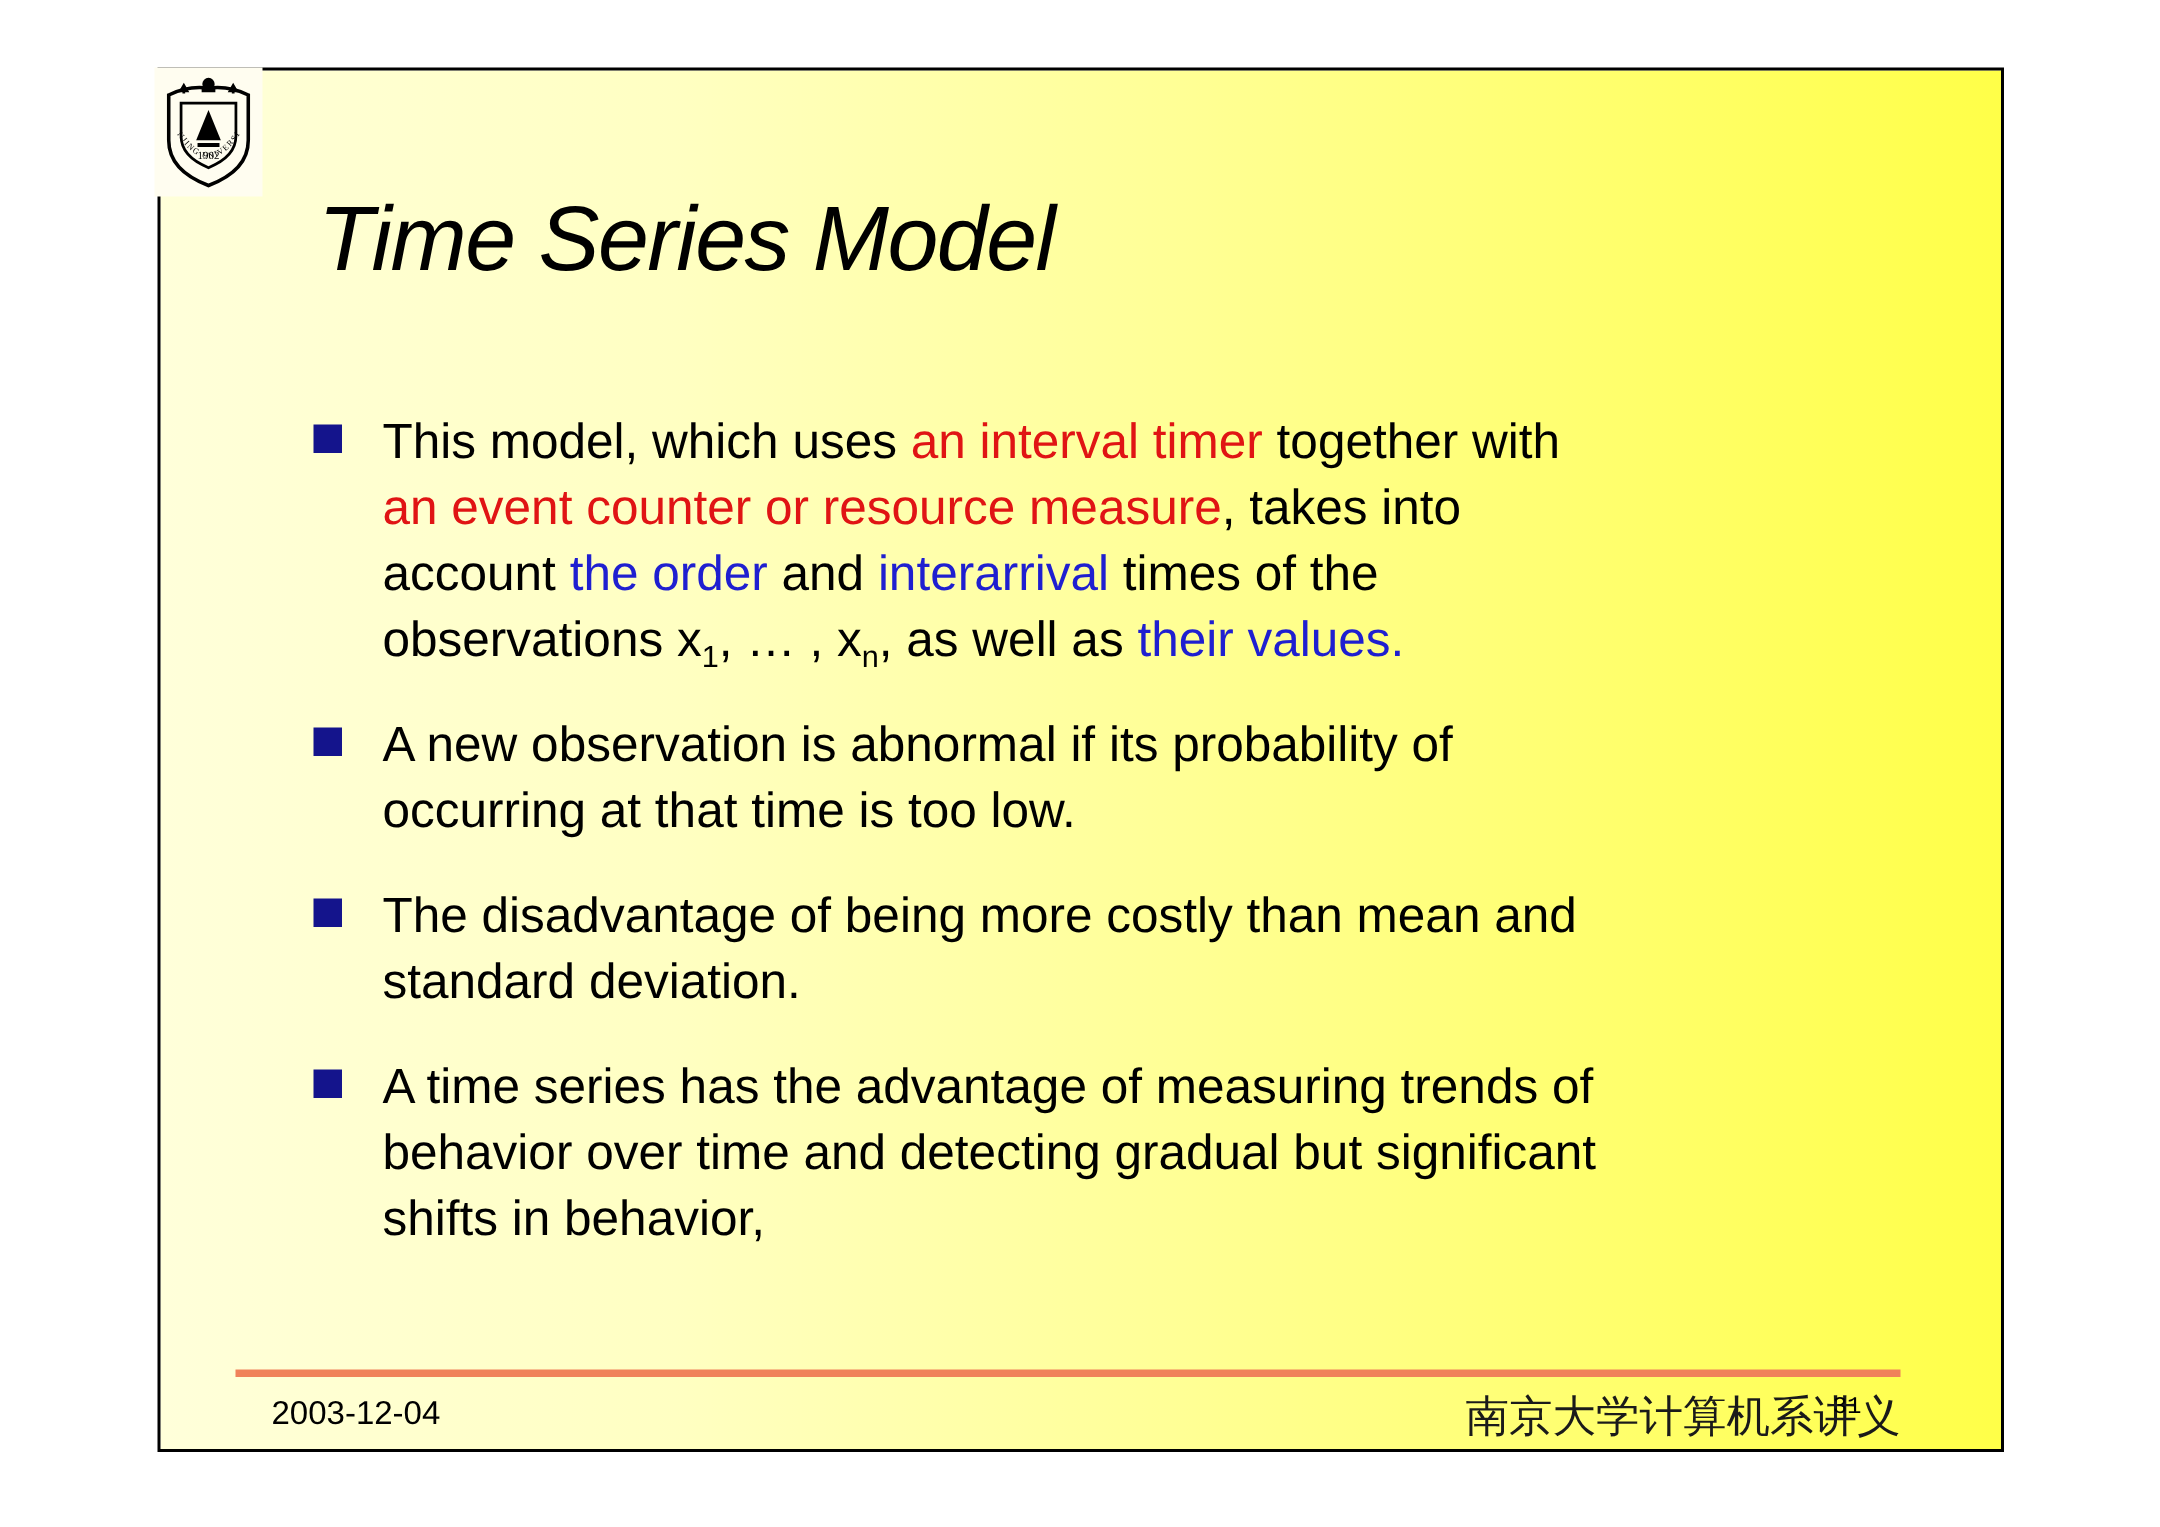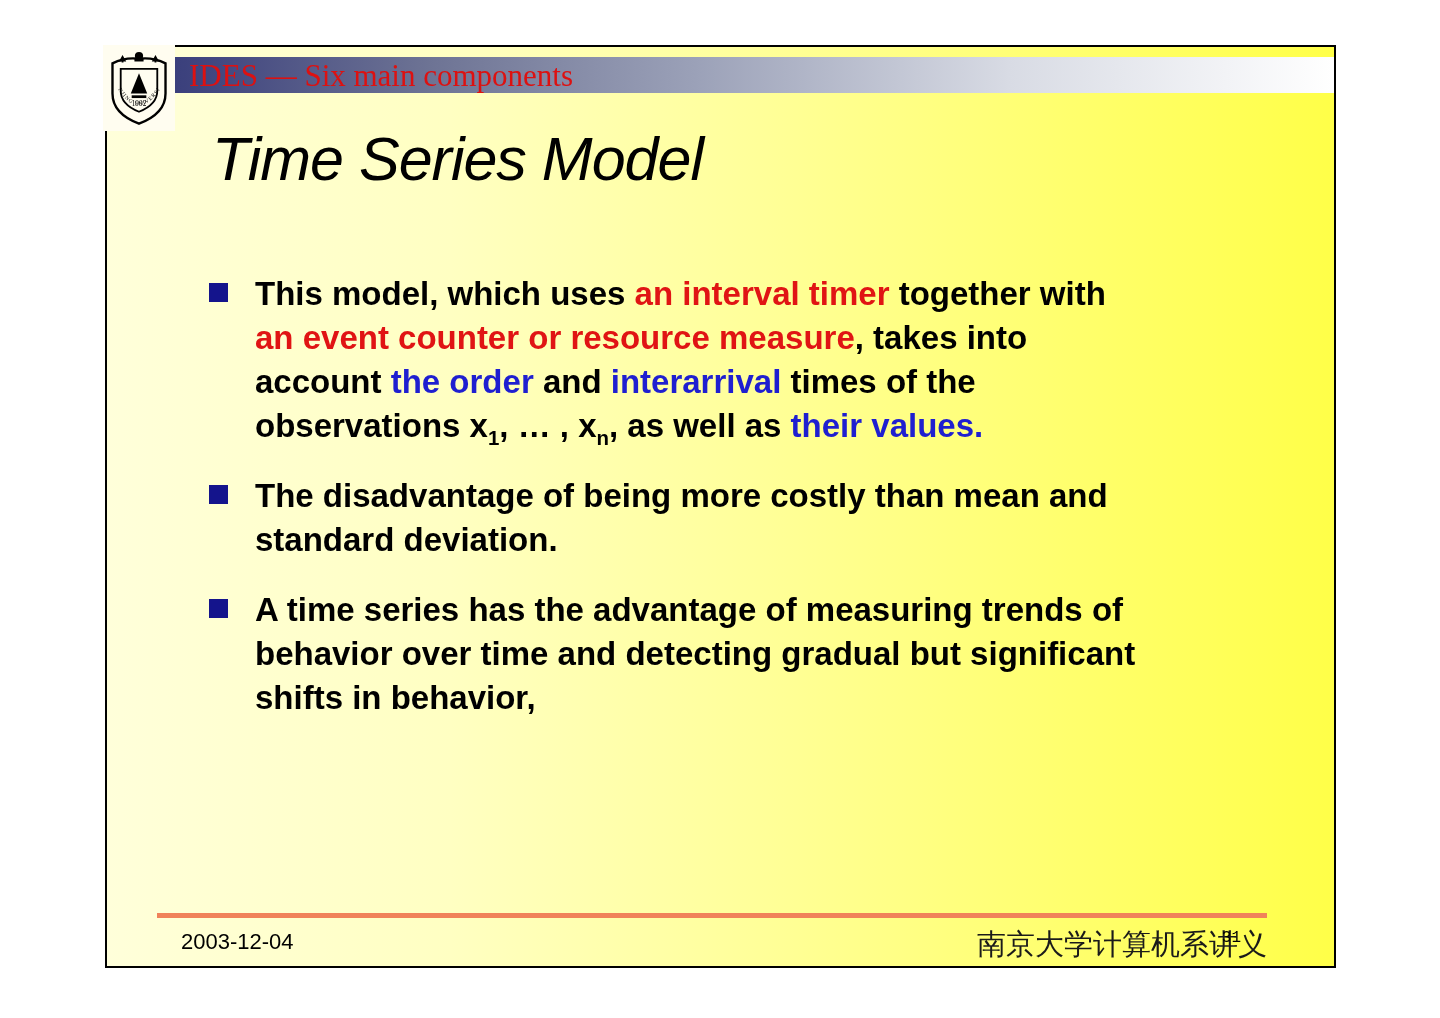--- a/index.html
+++ b/index.html
@@ -30,21 +30,21 @@
     position:absolute;left:105px;top:74px;margin:0;
     font-family:"Liberation Sans",sans-serif;font-style:italic;font-weight:normal;
     font-size:61px;color:#000;line-height:1.25;letter-spacing:-1px;
   }
   .bullets{
     position:absolute;left:100px;top:225px;width:1080px;
     margin:0;padding:0;list-style:none;
   }
   .bullets li{
     position:relative;padding-left:48px;margin:0 0 26px 0;
-    font-size:33px;line-height:44px;color:#000;font-weight:bold;
+    font-size:33px;line-height:44px;color:#000;
   }
   .bullets .txt{white-space:pre-wrap;}
   .bullets .marker{
     position:absolute;left:2px;top:11px;width:19px;height:19px;
     background:var(--marker,#14148c);display:block;
   }
   .c-black{color:#000000;}
   .c-red{color:var(--red,#e01414);}
   .c-blue{color:var(--blue,#1f1fd0);}
   .bullets sub{font-size:62%;line-height:0;}
@@ -67,23 +67,20 @@
     font-family:"Liberation Mono","DejaVu Sans Mono",monospace;
     font-size:16px;color:#000;
   }
   .crest{display:block;}
 </style>
 </head>
 <body>
 
 <div class="slide">
 
-  <div class="header-bar">
-    <span class="hdr-title">IDES — Six main components</span>
-  </div>
 
   <div class="logo-box">
     <svg class="crest" width="64" height="78" viewBox="0 0 70 84" xmlns="http://www.w3.org/2000/svg">
       <path d="M6,15 Q20,8 35,10 Q50,8 64,15 L64,48 Q64,70 35,81 Q6,70 6,48 Z" fill="none" stroke="#000" stroke-width="2.6"></path>
       <path d="M13,13 L17,6 L21,13 Z M16,9 h2 v5 h-2 Z" fill="#000"></path>
       <circle cx="35" cy="7" r="4.5" fill="#000"></circle>
       <path d="M30,10 h10 v3 h-10 Z" fill="#000"></path>
       <path d="M49,13 L53,6 L57,13 Z M52,9 h2 v5 h-2 Z" fill="#000"></path>
       <path d="M15,21 L55,21 L55,45 Q55,60 35,68 Q15,60 15,45 Z" fill="none" stroke="#000" stroke-width="2"></path>
       <path d="M35,26 L26,48 L44,48 Z" fill="#000"></path>
@@ -96,20 +93,22 @@
     </svg>
   </div>
 
   <h1 class="slide-title">Time Series Model</h1>
 
   <ul class="bullets" id="bullets">
       <li><span class="marker"></span><span class="txt"><span class="c-black">This model, which uses </span><span class="c-red">an interval timer</span><span class="c-black"> together with
 </span><span class="c-red">an event counter or resource measure</span><span class="c-black">, takes into
 account </span><span class="c-blue">the order</span><span class="c-black"> and </span><span class="c-blue">interarrival</span><span class="c-black"> times of the
 observations x</span><sub class="c-black">1</sub><span class="c-black">, … , x</span><sub class="c-black">n</sub><span class="c-black">, as well as </span><span class="c-blue">their values.</span></span></li>
+      <li><span class="marker"></span><span class="txt"><span class="c-black">A new observation is abnormal if its probability of
+occurring at that time is too low.</span></span></li>
       <li><span class="marker"></span><span class="txt"><span class="c-black">The disadvantage of being more costly than mean and
 standard deviation.</span></span></li>
       <li><span class="marker"></span><span class="txt"><span class="c-black">A time series has the advantage of measuring trends of
 behavior over time and detecting gradual but significant
 shifts in behavior,</span></span></li>
     </ul>
 
   <div class="footer-line"></div>
 
   <div class="footer-row">

